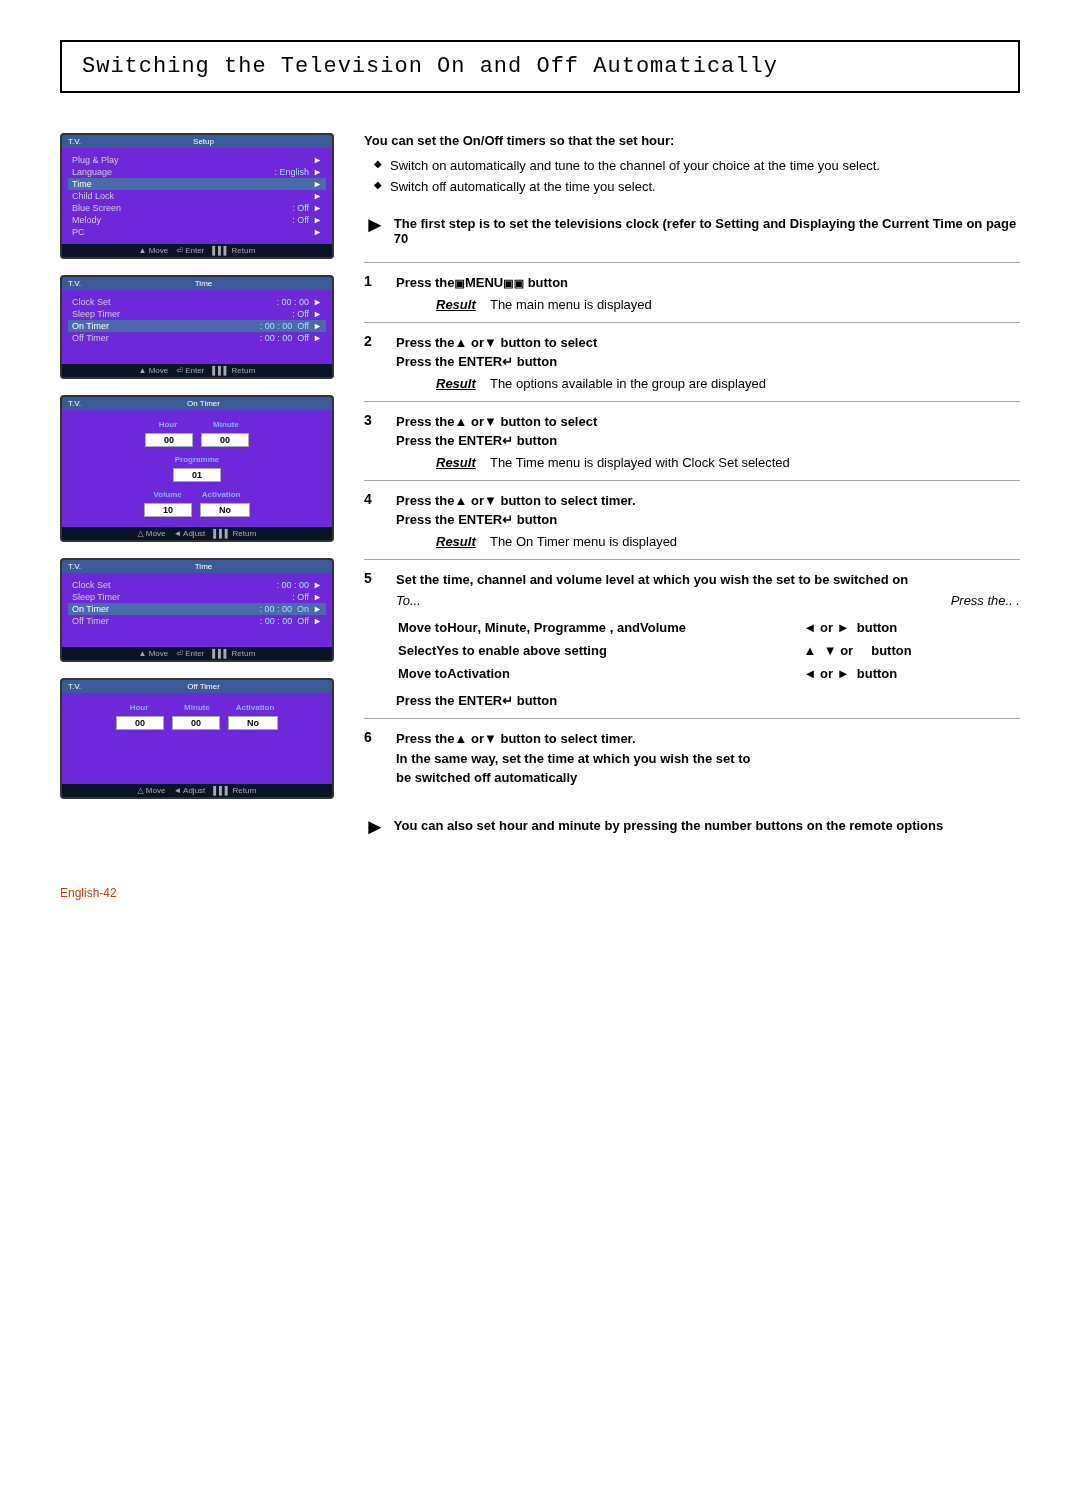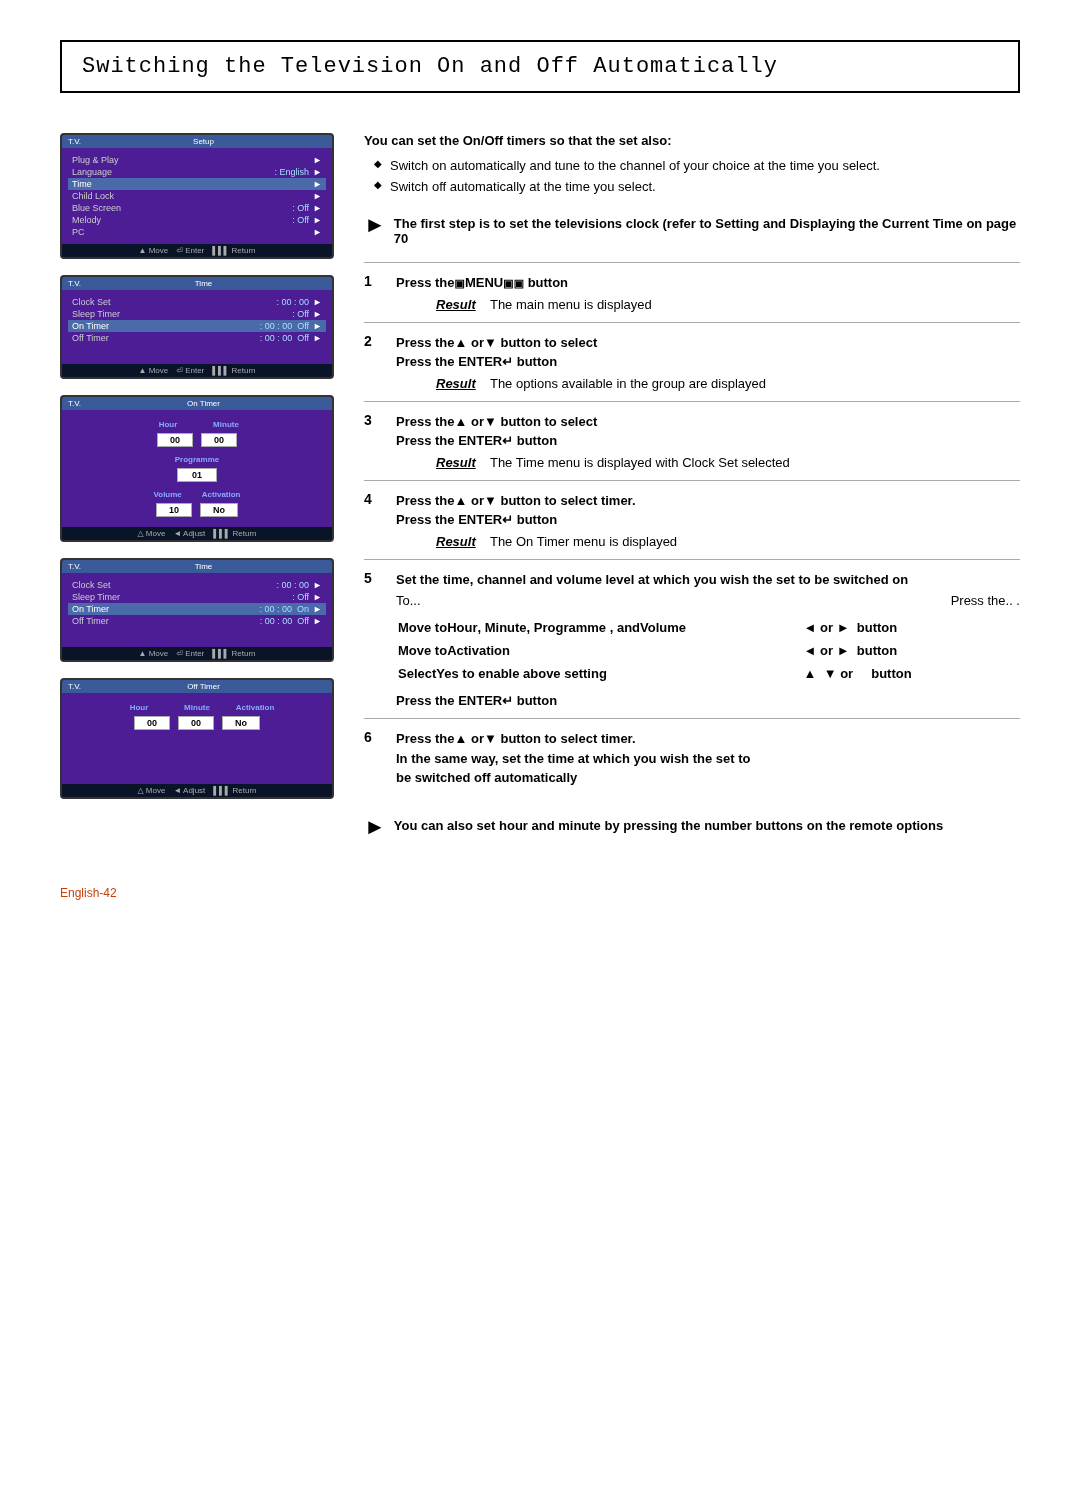--- a/index.html
+++ b/index.html
@@ -40,21 +40,21 @@
 
     .tv-screen {
       border: 2px solid #333;
       background: #1a1a2e;
       border-radius: 4px;
       overflow: hidden;
       font-size: 10px;
     }
 
     .tv-screen-inner {
-      background: #4c1d95;
+      background: #6d28d9;
       color: #fff;
       padding: 6px;
     }
 
     .tv-menu-row {
       display: flex;
       justify-content: space-between;
       padding: 1px 4px;
       font-size: 9px;
       color: #ccc;
@@ -92,21 +92,21 @@
       display: flex;
       gap: 8px;
       align-items: center;
       font-size: 9px;
       color: #ccc;
     }
 
     .timer-box {
       background: #fff;
       color: #000;
-      padding: 1px 12px;
+      padding: 1px 18px;
       font-size: 9px;
       font-weight: bold;
       border: 1px solid #aaa;
       min-width: 28px;
       text-align: center;
     }
 
     .timer-col-header {
       display: flex;
       gap: 8px;
@@ -227,20 +227,21 @@
     }
 
     .step5-table .col-action { width: 65%; font-weight: bold; }
     .step5-table .col-button { width: 35%; font-weight: bold; }
 
     .to-row {
       display: flex;
       justify-content: space-between;
       font-size: 13px;
       margin-bottom: 6px;
+      font-style: italic;
     }
 
     .page-footer {
       margin-top: auto;
       padding-top: 30px;
       font-size: 12px;
       color: #c2410c;
     }
 
     
@@ -453,21 +454,21 @@
         <span>△ Move</span>
           <span>◄ Adjust</span>
           <span>▌▌▌ Return</span>
       </div>
     </div>
 
   </div>
 
   <div class="right-column">
 
-    <p class="intro-text">You can set the On/Off timers so that the set also:</p>
+    <p class="intro-text">You can set the On/Off timers so that the set hour:</p>
     <ul class="bullet-list">
       <li>Switch on automatically and tune to the channel of your choice at the time you select.</li>
       <li>Switch off automatically at the time you select.</li>
     </ul>
 
     <div class="note-box">
       <span class="note-arrow">►</span>
       <p class="note-text">The first step is to set the televisions clock (refer to Setting and Displaying the Current Time on page 70</p>
     </div>
 
@@ -543,41 +544,41 @@
           </div>
           <div class="to-row">
             <span>To...</span>
             <span>Press the.. .</span>
           </div>
           <table class="step5-table">
             <tbody>
                 <tr>
               <td class="col-action">
                 <b>Move to</b>Hour<b>,</b> Minute<b>,</b> Programme <b>, and</b>Volume
-              </td>
-              <td class="col-button">
-                <b>◄ or ►&nbsp; button</b>
-              </td>
-            </tr>
-            <tr>
-              <td class="col-action">
-                <b>Move to</b>Activation
               </td>
               <td class="col-button">
                 <b>◄ or ►&nbsp; button</b>
               </td>
             </tr>
             <tr>
               <td class="col-action">
                 <b>Select</b>Yes<b> to enable above setting</b>
               </td>
               <td class="col-button">
                 <b>▲&nbsp;&nbsp;▼ or&nbsp;&nbsp;&nbsp;&nbsp; button</b>
               </td>
             </tr>
+            <tr>
+              <td class="col-action">
+                <b>Move to</b>Activation
+              </td>
+              <td class="col-button">
+                <b>◄ or ►&nbsp; button</b>
+              </td>
+            </tr>
           </tbody>
             </table>
           <div style="margin-top:8px;font-weight:bold;font-size:13px;">
             Press the ENTER↵ button
           </div>
         </div>
       </div>
     </div>
 
     <div class="step-container">

